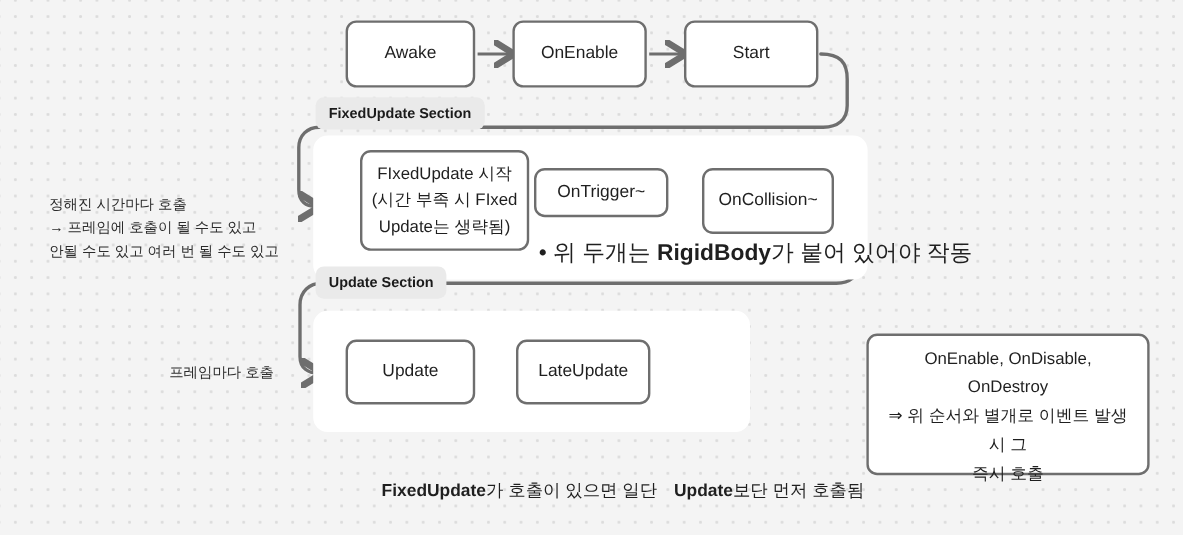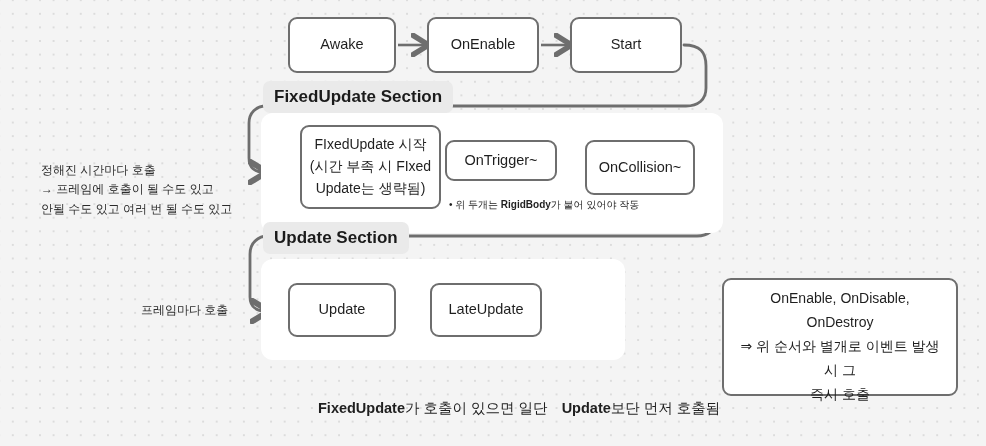--- a/index.html
+++ b/index.html
@@ -23,21 +23,21 @@
     border-radius:12px;
     z-index:3;
   }
   
   .section-label{
     position:absolute;
     z-index:6;
     background:#eaeaea;
     border-radius:7px;
     color:#1b1b1b;
-    font-size:17px;
+    font-size:12px;
     font-weight:bold;
     line-height:1;
     padding:7px 11px 8px 11px;
     white-space:nowrap;
   }
 
   
   .node{
     position:absolute;
     background:#ffffff;
@@ -62,21 +62,21 @@
     color:#2b2b2b;
     font-size:12px;
     line-height:1.62;
     white-space:pre;
     z-index:5;
   }
   .note.center{white-space:nowrap;}
   .bullet-note{
     position:absolute;
     color:#1f1f1f;
-    font-size:10px;
+    font-size:19px;
     z-index:6;
     white-space:nowrap;
   }
   .bullet-note b{font-weight:bold;}
   .caption{
     position:absolute;
     color:#1f1f1f;
     font-size:14.5px;
     z-index:5;
     white-space:nowrap;

